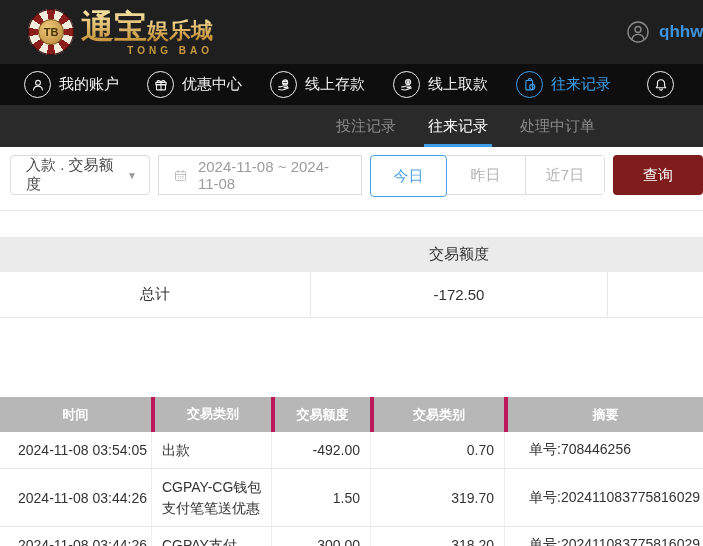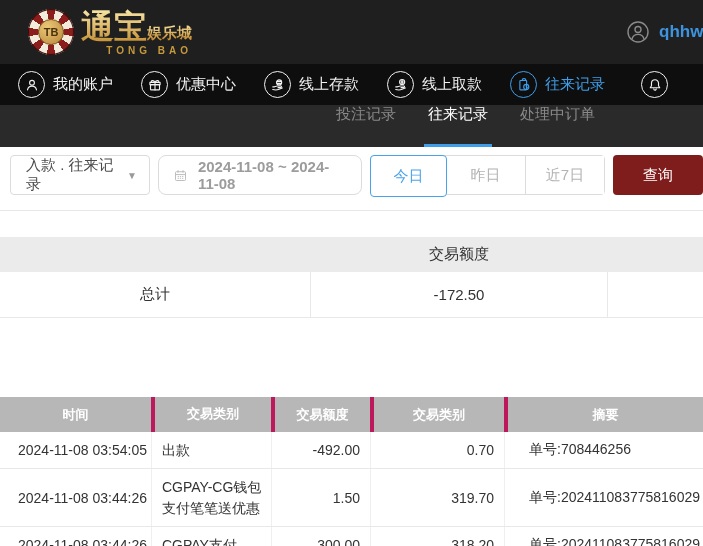--- a/index.html
+++ b/index.html
@@ -12,50 +12,50 @@
   .chip { width:46px; height:46px; border-radius:50%; position:relative; flex:0 0 auto;
     background:repeating-conic-gradient(from -11.25deg,#8c1d1d 0 22.5deg,#f3ecdc 22.5deg 45deg);
     border:1px solid #30090 9; box-shadow:0 0 0 1px #3a0c0c inset; }
   .chip-core { position:absolute; left:50%; top:50%; width:26px; height:26px; transform:translate(-50%,-50%);
     border-radius:50%; background:radial-gradient(circle at 35% 30%,#ecc878,#b9863a);
     border:1px solid #7d5a1e; color:#4a3208; font-size:11px; font-weight:bold;
     display:flex; align-items:center; justify-content:center; }
   .logo-text { position:relative; line-height:1; padding-bottom:10px; }
   .logo-cn-main { font-size:33px; font-weight:bold; font-family:"Liberation Serif","DejaVu Serif",serif;
     background:linear-gradient(#f9e7a8,#c08a2e); -webkit-background-clip:text; background-clip:text; color:transparent; }
-  .logo-cn-sub { font-size:15px; font-weight:bold; font-family:"Liberation Serif","DejaVu Serif",serif;
+  .logo-cn-sub { font-size:22px; font-weight:bold; font-family:"Liberation Serif","DejaVu Serif",serif;
     background:linear-gradient(#f7e09a,#bd8226); -webkit-background-clip:text; background-clip:text; color:transparent; }
   .logo-en { position:absolute; right:0; bottom:-2px; font-size:10px; font-weight:bold;
     letter-spacing:4px; color:#c59a3d; }
   .user-area { position:absolute; left:626px; top:0; height:64px; display:flex; align-items:center; gap:9px; white-space:nowrap; cursor:pointer; }
   .user-name { color:#3d93dd; font-size:17px; font-weight:bold; }
 
   
-  .main-nav { height:41px; background:#0e0e0e; display:flex; align-items:center; padding-left:18px; gap:28px; }
+  .main-nav { height:41px; background:#0e0e0e; display:flex; align-items:center; padding-left:24px; gap:28px; }
   .nav-item { display:flex; align-items:center; gap:8px; color:#f2f2f2; font-size:15px; cursor:pointer; flex:0 0 auto; }
   .nav-item.active { color:#3f9eea; }
   .nav-ic { width:27px; height:27px; border:1.5px solid currentColor; border-radius:50%;
     display:flex; align-items:center; justify-content:center; }
   .nav-ic svg { stroke:currentColor; fill:none; stroke-width:1.5; stroke-linecap:round; stroke-linejoin:round; }
   .nav-bell { margin-left:8px; }
 
   
   .sub-nav { height:42px; background:#2a2a2a; display:flex; padding-left:336px; gap:32px; }
-  .tab { position:relative; display:flex; color:#8a8a8a; font-size:15px; cursor:pointer; }
+  .tab { position:relative; display:flex; align-items:center; color:#8a8a8a; font-size:15px; cursor:pointer; }
   .tab.active { color:#ffffff; }
   .tab-underline { position:absolute; left:-4px; right:-4px; bottom:0; height:3px; background:#3f9eea; }
 
   
   .filter-bar { display:flex; align-items:center; gap:8px; margin:8px 0 0 10px; height:40px; }
   .select-box { width:157px; height:40px; border:1px solid #dcdcdc; border-radius:4px;
     display:flex; align-items:center; justify-content:space-between; padding:0 12px 0 15px;
     color:#4a4a4a; font-size:15px; cursor:pointer; background:#fff; }
   .caret { color:#9a9a9a; font-size:10px; }
-  .date-box { width:231px; height:40px; border:1px solid #dcdcdc; border-radius:8px;
-    display:flex; align-items:center; gap:10px; padding:0 14px; color:#9c9c9c; font-size:15px; cursor:pointer;font-weight:bold; }
+  .date-box { width:231px; height:40px; border:1px solid #dcdcdc; border-radius:0;
+    display:flex; align-items:center; gap:10px; padding:0 14px; color:#9c9c9c; font-size:15px; cursor:pointer; }
   .date-box svg { stroke:#b5b5b5; fill:none; stroke-width:1.4; }
   .quick-group { display:flex; height:40px; border:1px solid #dcdcdc; border-radius:4px; }
   .quick-btn { width:79px; display:flex; align-items:center; justify-content:center;
     color:#b3b3b3; font-size:15px; cursor:pointer; background:#fff; }
   .quick-btn + .quick-btn { border-left:1px solid #dcdcdc; }
   .quick-btn.active { margin:-1px; width:77px; height:42px; border:1px solid #4aa3e8; border-radius:4px;
     color:#4aa3e8; z-index:2; border-left:1px solid #4aa3e8; }
   .quick-btn.active + .quick-btn { border-left:none; }
   .search-btn { width:90px; height:40px; background:#7f1d1d; border:none; border-radius:4px;
     color:#fff; font-size:15px; cursor:pointer; flex:0 0 auto; }
@@ -183,21 +183,21 @@
     <span>往来记录</span>
     <span class="tab-underline"></span>
   </div>
   <div class="tab">
     <span>处理中订单</span>
   </div>
 </div>
 
 <div class="filter-bar">
   <div class="select-box">
-    <span>入款 . 往来记录</span>
+    <span>入款 . 交易额度</span>
     <span class="caret">▼</span>
   </div>
   <div class="date-box">
     <svg width="17" height="17" viewBox="0 0 24 24">
       <rect x="4" y="6" width="16" height="14" rx="1.5"></rect>
         <path d="M4 10.5h16M8 3.5v4M16 3.5v4M7.5 13.5h2M11 13.5h2M14.5 13.5h2M7.5 16.5h2M11 16.5h2M14.5 16.5h2"></path>
     </svg>
     <span>2024-11-08 ~ 2024-11-08</span>
   </div>
   <div class="quick-group">

